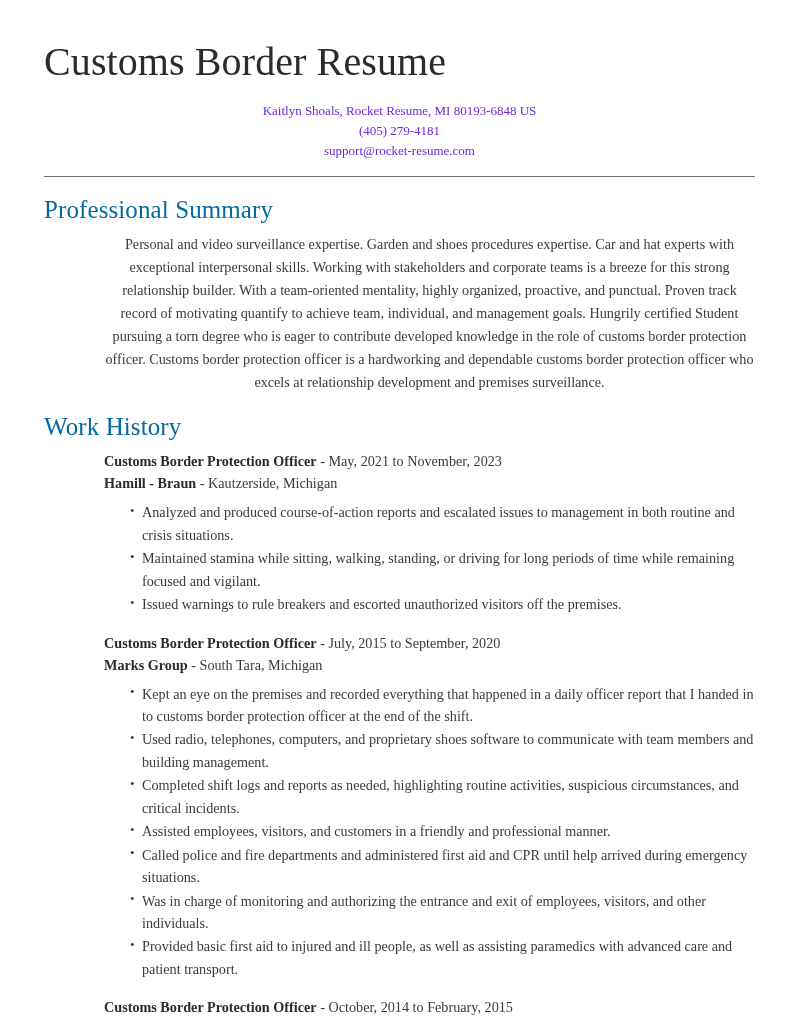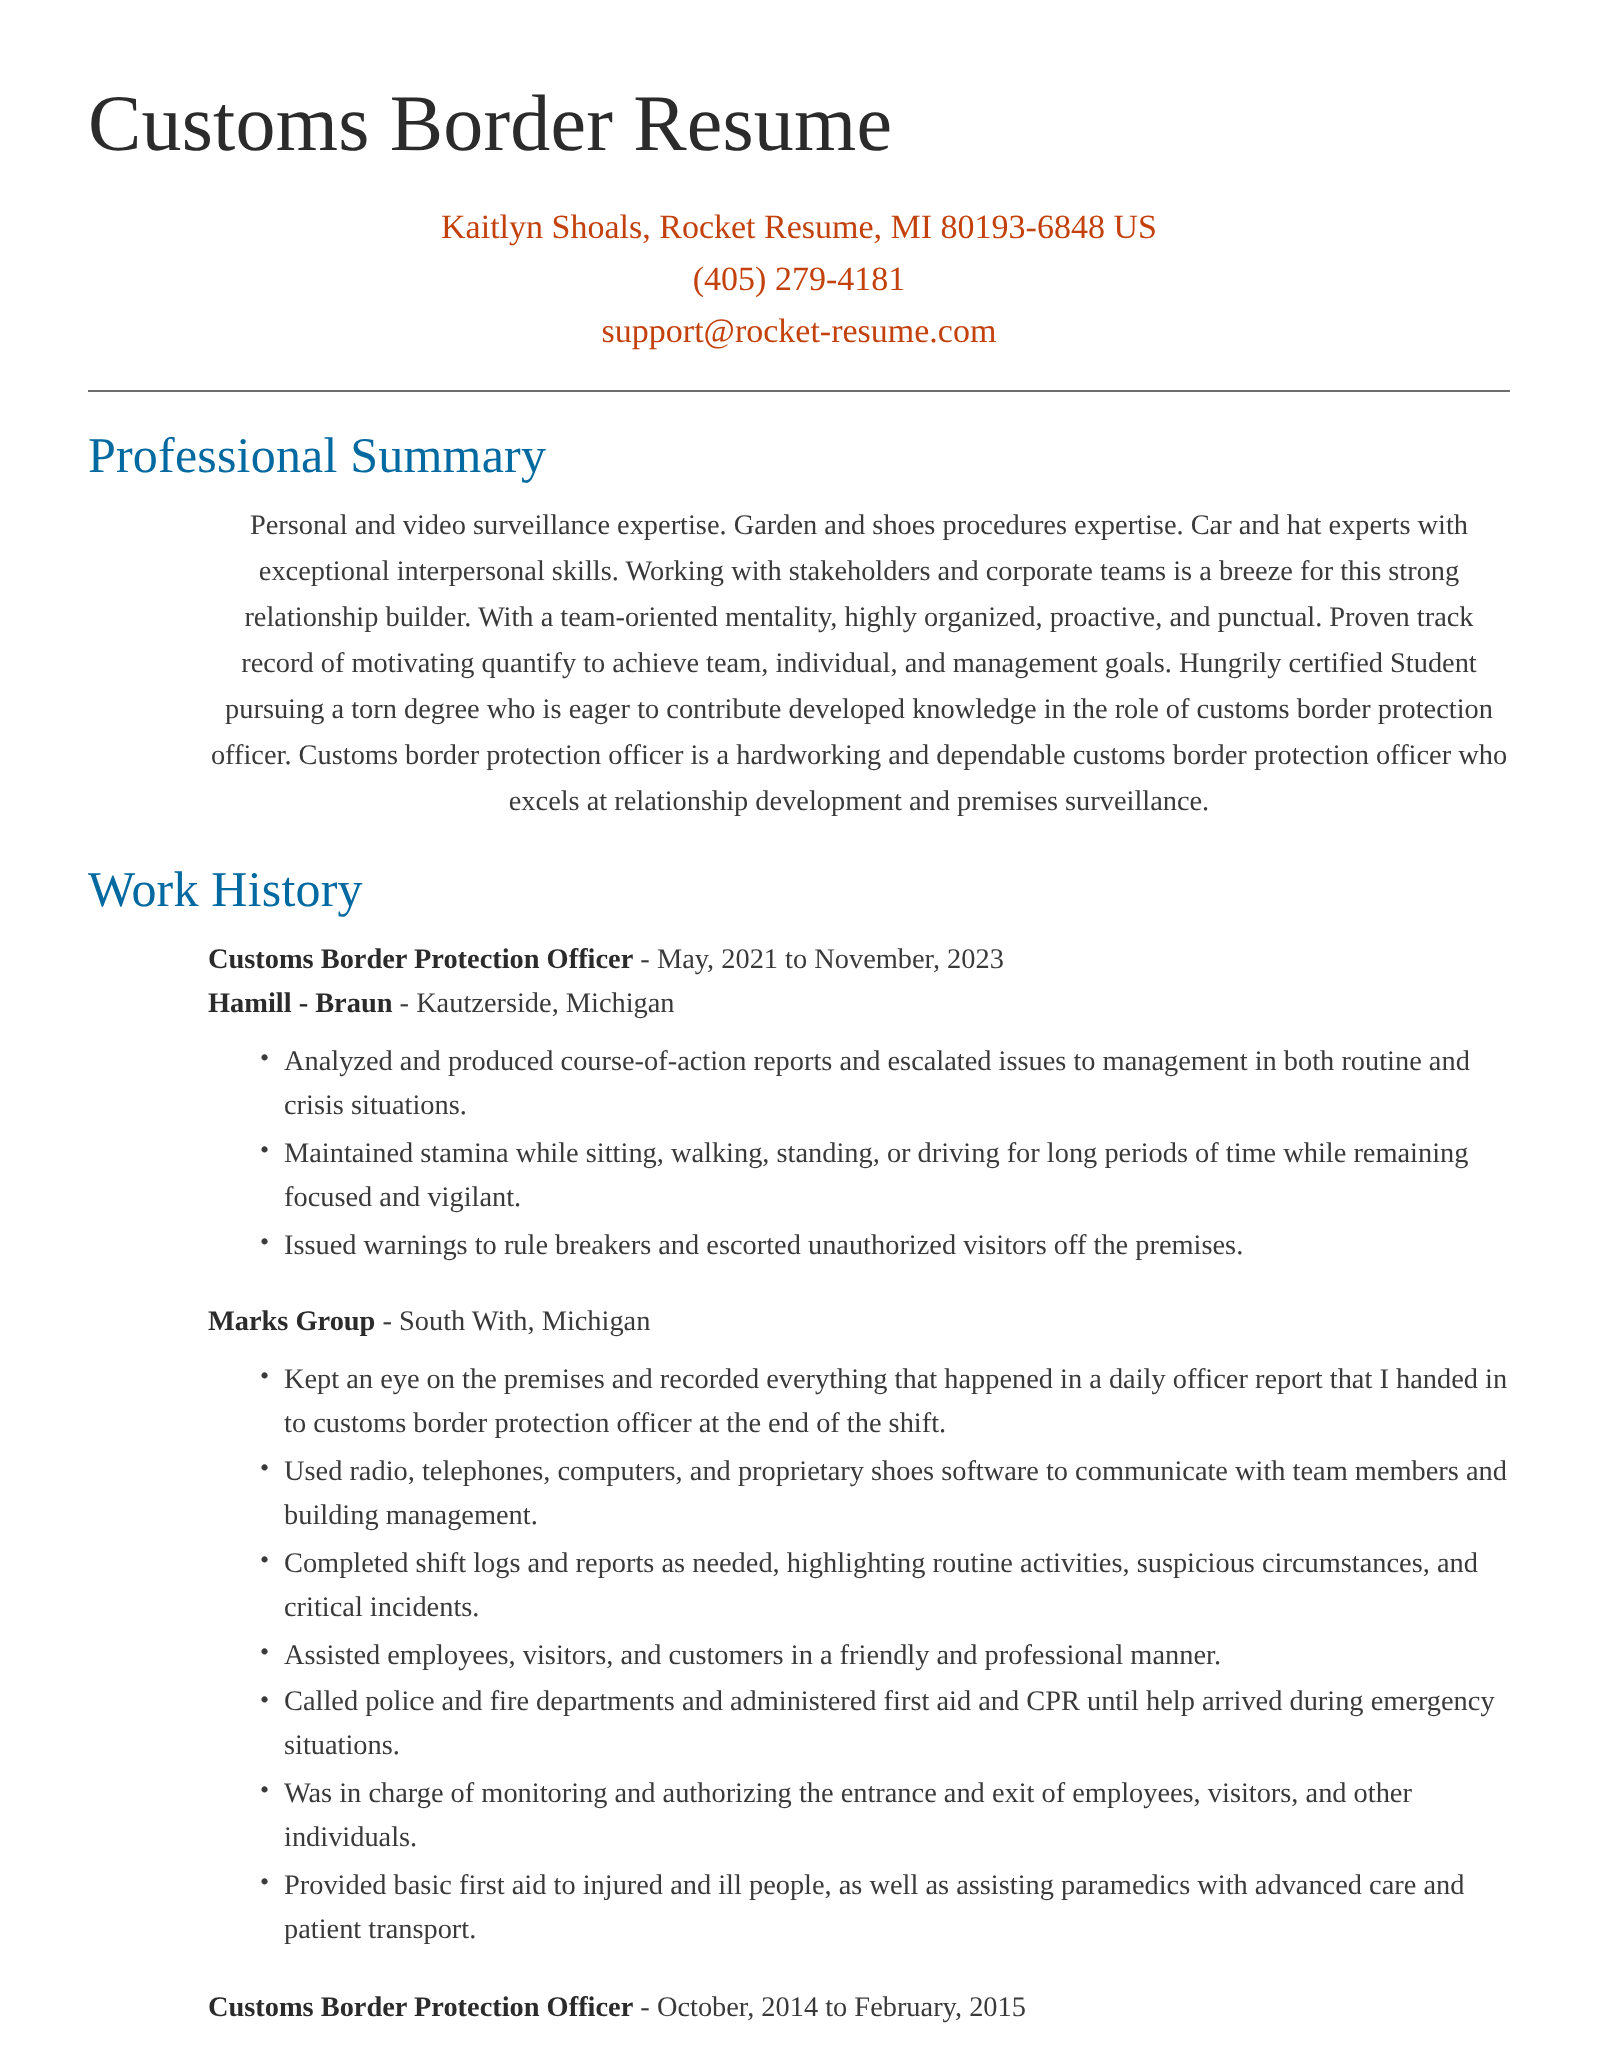--- a/index.html
+++ b/index.html
@@ -27,23 +27,23 @@
     font-family: "Liberation Serif", "DejaVu Serif", serif;
     font-size: 40px;
     font-weight: 400;
     line-height: 1.12;
     color: #2b2b2b;
     margin: 10px 0 16px 0;
     letter-spacing: 0.1px;
   }
   .contact-block {
     text-align: center;
-    font-size: 17px;
+    font-size: 13px;
     line-height: 1.53;
-    color: #c2410c;
+    color: #6d28d9;
   }
   .contact-line { display: block; }
 
   .header-rule {
     border: 0;
     border-top: 1px solid #6e6e6e;
     margin: 16px 0 0 0;
     width: 711px;
   }
 
@@ -133,21 +133,22 @@
           <div class="job">
             <div class="job-title-line"><span class="job-role">Customs Border Protection Officer</span><span class="sep"> - </span><span class="job-dates">May, 2021 to November, 2023</span></div>
             <div class="job-company-line"><span class="job-company">Hamill - Braun</span><span class="sep"> - </span><span class="job-location">Kautzerside, Michigan</span></div>
             <ul class="job-bullets">
               <li>Analyzed and produced course-of-action reports and escalated issues to management in both routine and crisis situations.</li>
               <li>Maintained stamina while sitting, walking, standing, or driving for long periods of time while remaining focused and vigilant.</li>
               <li>Issued warnings to rule breakers and escorted unauthorized visitors off the premises.</li>
             </ul>
           </div>
           <div class="job">
-            <div class="job-company-line"><span class="job-company">Marks Group</span><span class="sep"> - </span><span class="job-location">South With, Michigan</span></div>
+            <div class="job-title-line"><span class="job-role">Customs Border Protection Officer</span><span class="sep"> - </span><span class="job-dates">July, 2015 to September, 2020</span></div>
+            <div class="job-company-line"><span class="job-company">Marks Group</span><span class="sep"> - </span><span class="job-location">South Tara, Michigan</span></div>
             <ul class="job-bullets">
               <li>Kept an eye on the premises and recorded everything that happened in a daily officer report that I handed in to customs border protection officer at the end of the shift.</li>
               <li>Used radio, telephones, computers, and proprietary shoes software to communicate with team members and building management.</li>
               <li>Completed shift logs and reports as needed, highlighting routine activities, suspicious circumstances, and critical incidents.</li>
               <li>Assisted employees, visitors, and customers in a friendly and professional manner.</li>
               <li>Called police and fire departments and administered first aid and CPR until help arrived during emergency situations.</li>
               <li>Was in charge of monitoring and authorizing the entrance and exit of employees, visitors, and other individuals.</li>
               <li>Provided basic first aid to injured and ill people, as well as assisting paramedics with advanced care and patient transport.</li>
             </ul>
           </div>

